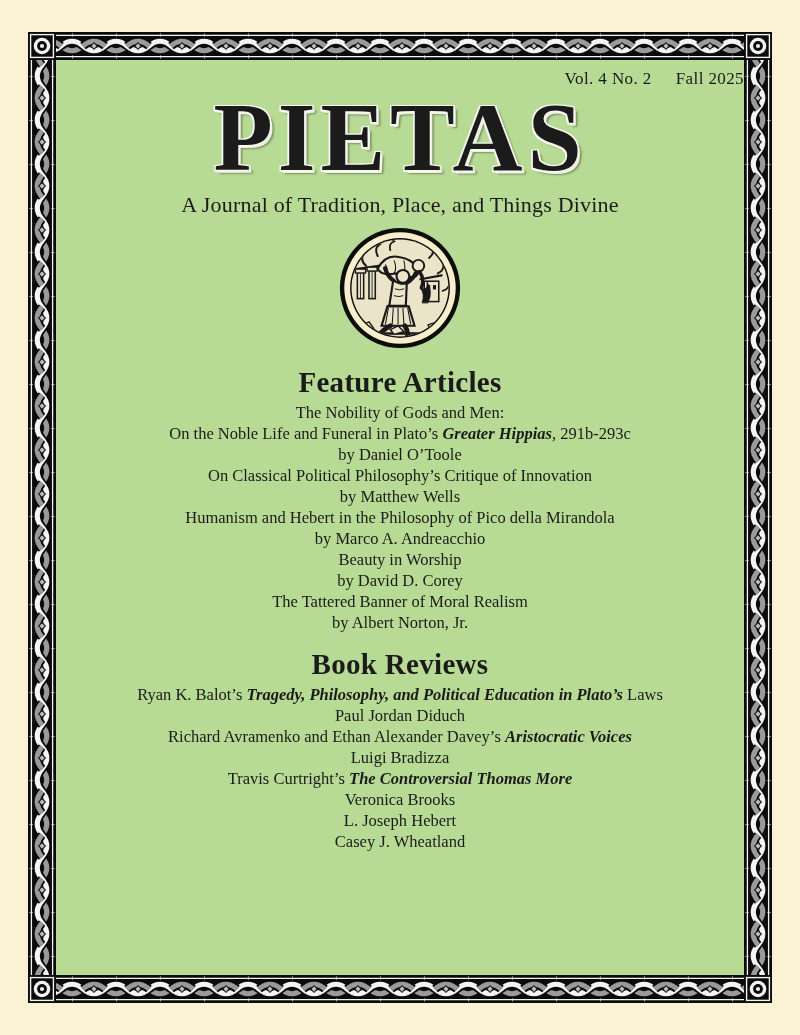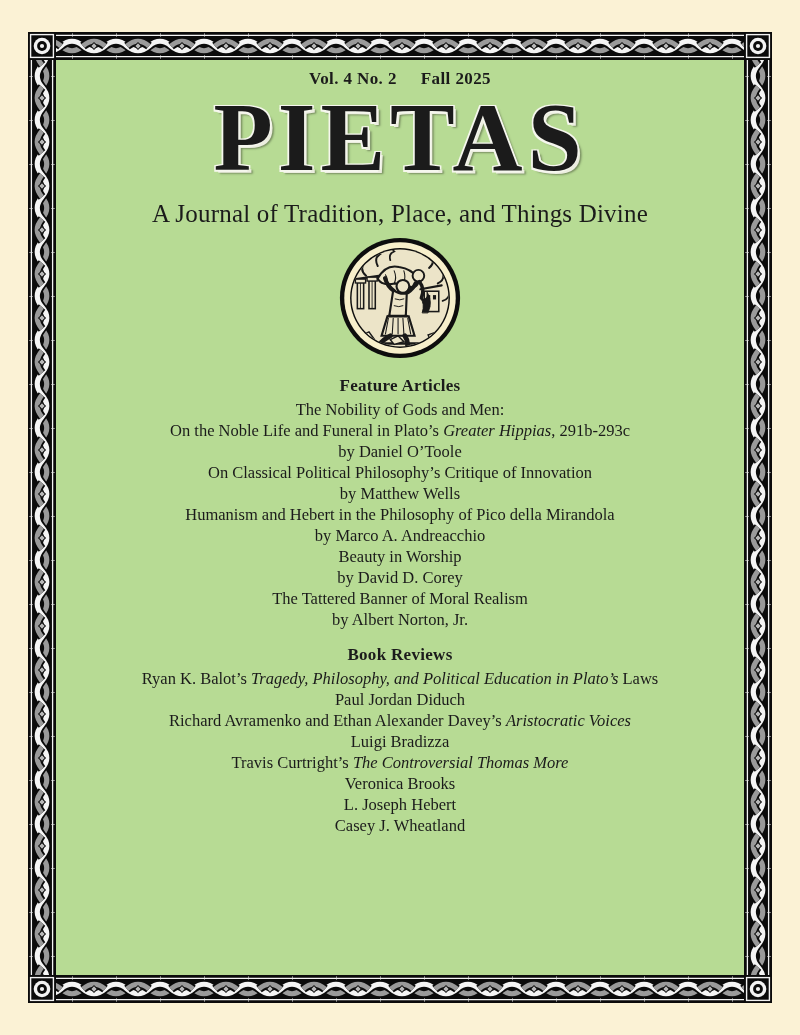--- a/index.html
+++ b/index.html
@@ -30,37 +30,37 @@
   .corner-tl{left:28px;top:32px;}
   .corner-tr{right:28px;top:32px;}
   .corner-bl{left:28px;bottom:32px;}
   .corner-br{right:28px;bottom:32px;}
   
   .cover{
     position:absolute;left:56px;right:56px;top:60px;bottom:60px;
     background:var(--cover-bg);color:var(--ink);
     text-align:center;
   }
-  .issue-line{margin-top:9px;font-size:17px;font-weight:bold;letter-spacing:.4px;}
+  .issue-line{margin-top:9px;font-size:17px;font-weight:normal;letter-spacing:.4px;text-align:right;}
   .issue-line .gap{display:inline-block;width:24px;}
   .journal-title{
     margin-top:0px;
     font-size:97px;font-weight:bold;line-height:1.02;letter-spacing:5px;
     text-shadow:
       -1.5px -1.5px 0 #f6f7ee, 1.5px -1.5px 0 #f6f7ee,
       -1.5px 1.5px 0 #f6f7ee, 2.5px 2.5px 0 #eceee0,
       4px 4px 2px rgba(70,80,55,.55);
     text-align: center;
   }
-  .journal-subtitle{margin-top:12px;font-size:25px;letter-spacing:.2px;}
+  .journal-subtitle{margin-top:4px;font-size:22px;letter-spacing:.2px;}
   .emblem-wrap{margin-top:7px;line-height:0;}
   .emblem-wrap svg{display:inline-block;}
-  .section-heading{margin:15px 0 3px 0;font-size:17px;font-weight:bold;letter-spacing:.3px;}
+  .section-heading{margin:15px 0 3px 0;font-size:29px;font-weight:bold;letter-spacing:.3px;}
   .entry{margin-top:0;font-size:16.5px;line-height:21px;}
-  .entry .it{font-style:italic;}
+  .entry .it{font-style:italic;font-weight:bold;}
   .entry-title-line, .entry-credit-line{white-space:nowrap;}
   .sections{width:100%;}
 </style>
 </head>
 <body>
 
 <svg width="0" height="0" style="position:absolute" aria-hidden="true">
   <defs>
     <pattern id="guill-h" width="44" height="28" patternUnits="userSpaceOnUse">
       <rect width="44" height="28" fill="#0b0b0b"></rect>

